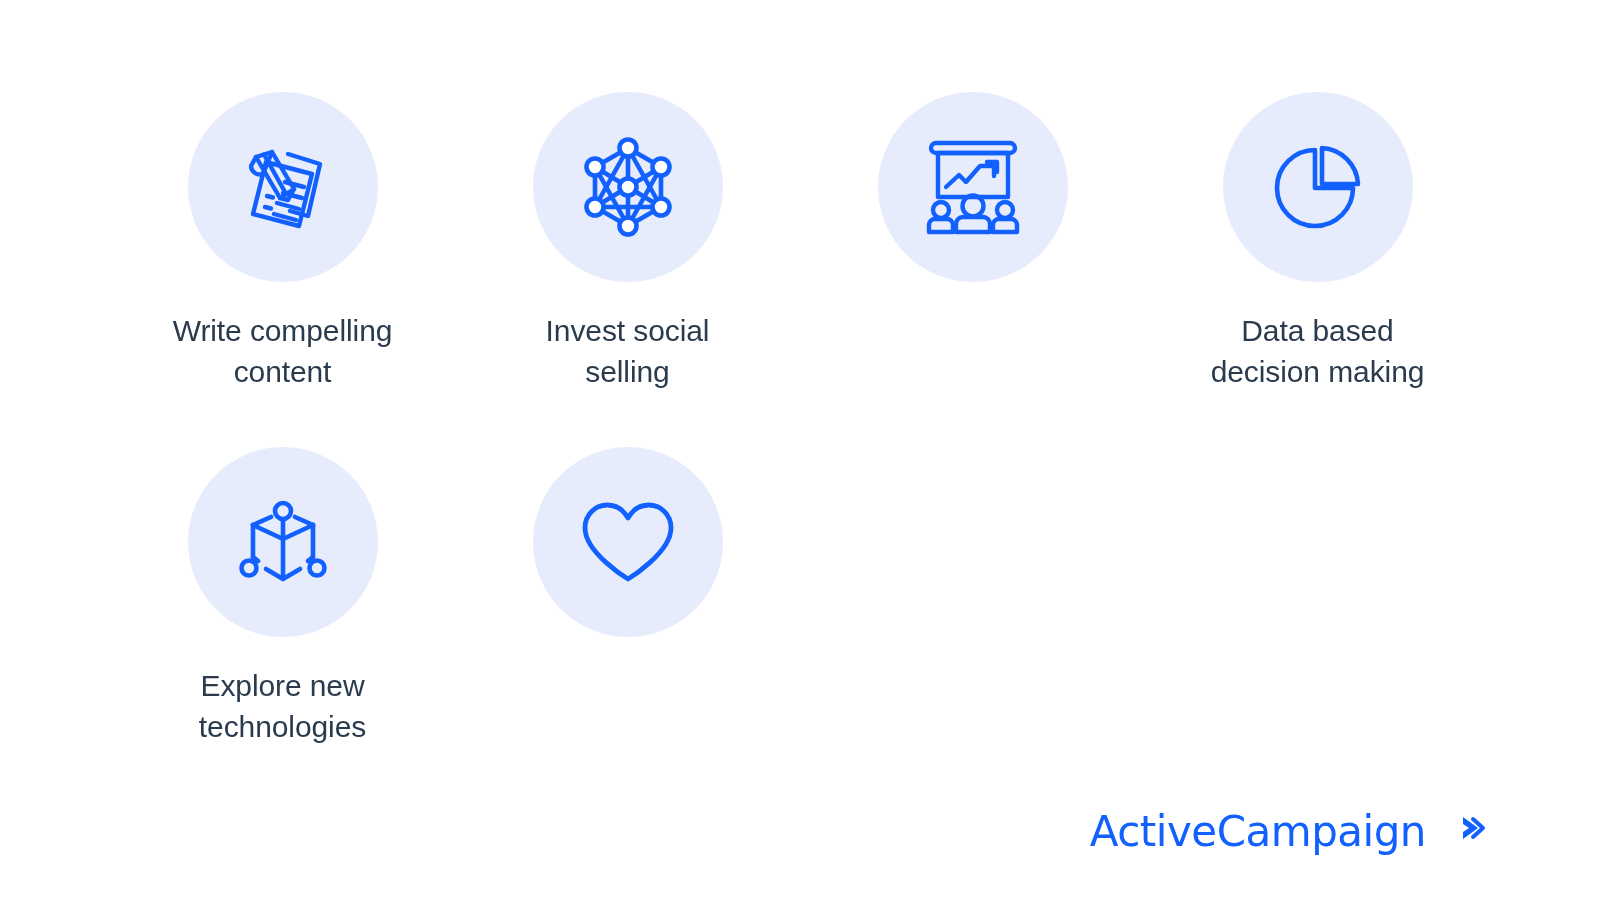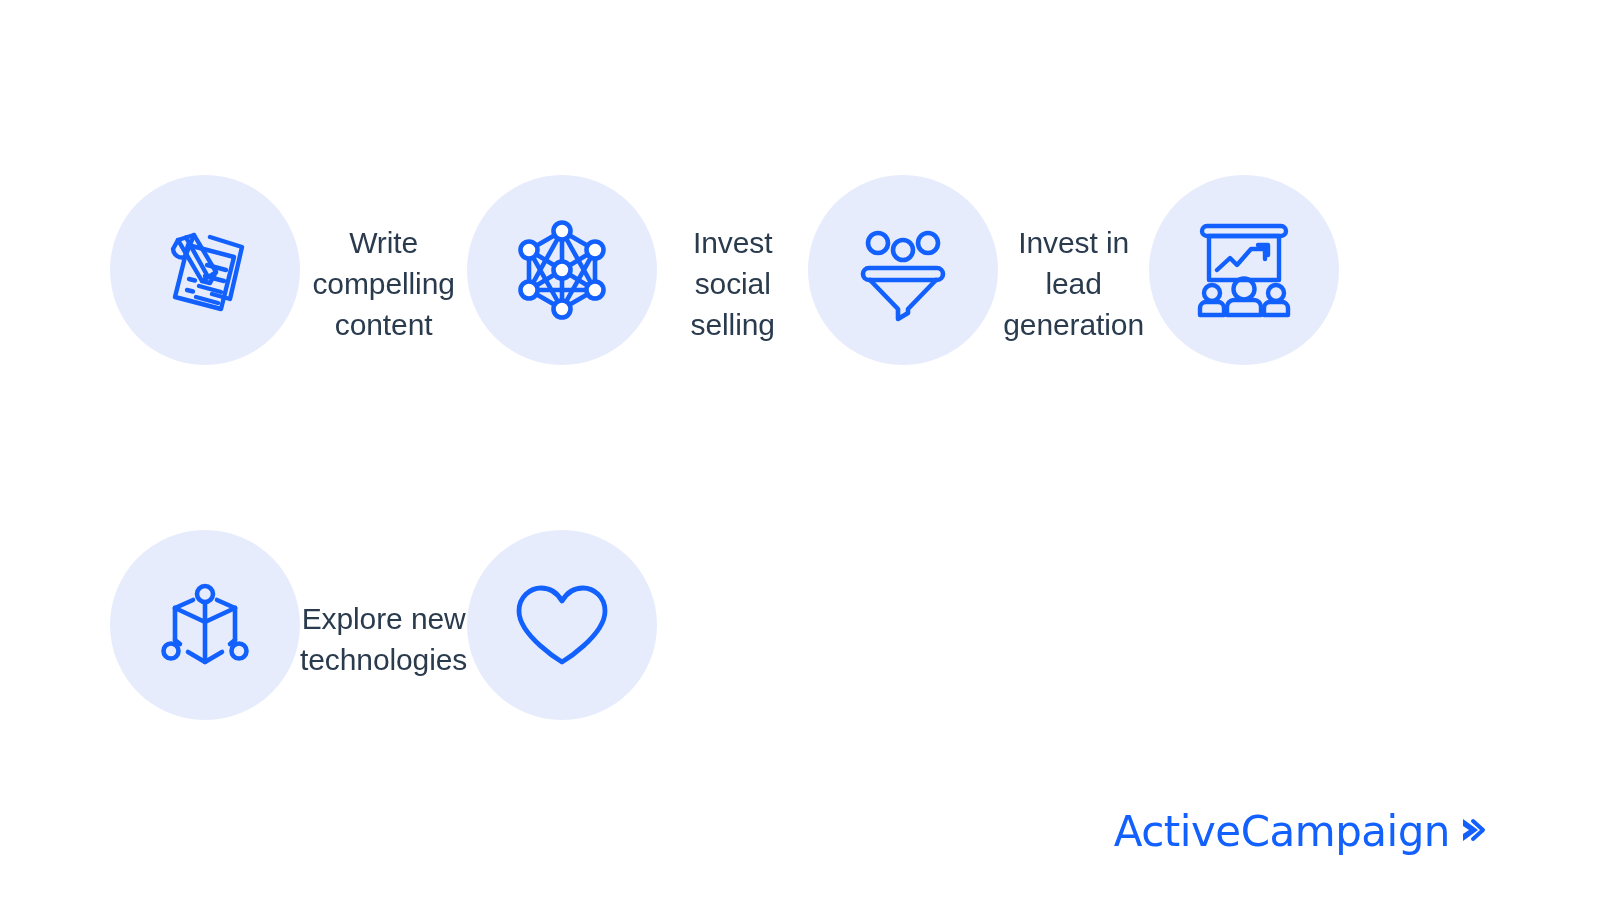--- a/index.html
+++ b/index.html
@@ -29,21 +29,21 @@
     width: 1380px;
     display: grid;
     grid-template-columns: repeat(4, 1fr);
     grid-template-rows: repeat(2, 355px);
     column-gap: 0px;
     row-gap: 0px;
   }
 
   .cell {
     display: flex;
-    flex-direction: row;
+    flex-direction: column;
     align-items: center;
   }
 
   .icon-circle {
     width: 190px;
     height: 190px;
     border-radius: 50%;
     background: #e7ecfd;
     display: flex;
     align-items: center;
@@ -65,22 +65,22 @@
     letter-spacing: -0.1px;
     max-width: 330px;
     white-space: pre-line;
   }
 
   .logo {
     position: absolute;
     right: 110px;
     bottom: 62px;
     display: flex;
-    align-items: flex-end;
-    gap: 6px;
+    align-items: flex-start;
+    gap: 30px;
   }
 
   .logo-text {
     font-family: "DejaVu Sans", sans-serif;
     font-size: 42px;
     line-height: 42px;
     color: #1260fe;
     letter-spacing: -0.5px;
     font-weight: 400;
   }
@@ -154,38 +154,20 @@
             <circle cx="88" cy="75" r="8.5" fill="#ffffff"></circle>
             <circle cx="55" cy="94" r="8.5" fill="#ffffff"></circle>
             <circle cx="55" cy="55" r="8.5" fill="#ffffff"></circle>
           </svg>
         </span>
       </div>
       <div class="cell-label">Invest social
 selling</div>
     </div>
 
-    <div class="cell">
-      <div class="icon-circle">
-        <span>
-          <svg width="110" height="110" viewBox="0 0 110 110" fill="none" stroke="#1260fe" stroke-width="4.6" stroke-linecap="round" stroke-linejoin="round">
-
-            <circle cx="30" cy="28" r="10"></circle>
-            <circle cx="55" cy="35" r="10"></circle>
-            <circle cx="80" cy="28" r="10"></circle>
-
-            <rect x="15" y="53" width="80" height="12" rx="6"></rect>
-
-            <path d="M22 65 L50 94 L50 104 L60 98 L60 94 L88 65"></path>
-          </svg>
-        </span>
-      </div>
-      <div class="cell-label">Invest in lead
-generation</div>
-    </div>
 
 
     <div class="cell">
       <div class="icon-circle">
         <span>
           <svg width="110" height="110" viewBox="0 0 110 110" fill="none" stroke="#1260fe" stroke-width="4.4" stroke-linecap="round" stroke-linejoin="round">
 
             <rect x="13" y="11" width="84" height="10" rx="5"></rect>
 
             <rect x="20" y="21" width="70" height="44"></rect>
@@ -200,20 +182,34 @@
             <circle cx="55" cy="74" r="10.5"></circle>
             <path d="M38 100 L38 92 A7 7 0 0 1 45 85 L65 85 A7 7 0 0 1 72 92 L72 100 Z"></path>
 
             <circle cx="87" cy="78" r="8"></circle>
             <path d="M75 100 L75 93 A6 6 0 0 1 81 87 L93 87 A6 6 0 0 1 99 93 L99 100 Z"></path>
           </svg>
         </span>
       </div>
     </div>
 
+    <div class="cell">
+      <div class="icon-circle">
+        <span>
+          <svg width="110" height="110" viewBox="0 0 110 110" fill="none" stroke="#1260fe" stroke-width="4.6" stroke-linecap="round" stroke-linejoin="round">
+
+            <path d="M52 18 A38 38 0 1 0 90 56 L52 56 Z"></path>
+
+            <path d="M59 16 A38 38 0 0 1 95 52 L59 52 Z"></path>
+          </svg>
+        </span>
+      </div>
+      <div class="cell-label">Data based
+decision making</div>
+    </div>
 
     <div class="cell">
       <div class="icon-circle">
         <span>
           <svg width="110" height="110" viewBox="0 0 110 110" fill="none" stroke="#1260fe" stroke-width="4.6" stroke-linecap="round" stroke-linejoin="round">
 
             <path d="M25 38 L55 52 L85 38"></path>
 
             <path d="M25 38 L25 70"></path>
             <path d="M85 38 L85 70"></path>

